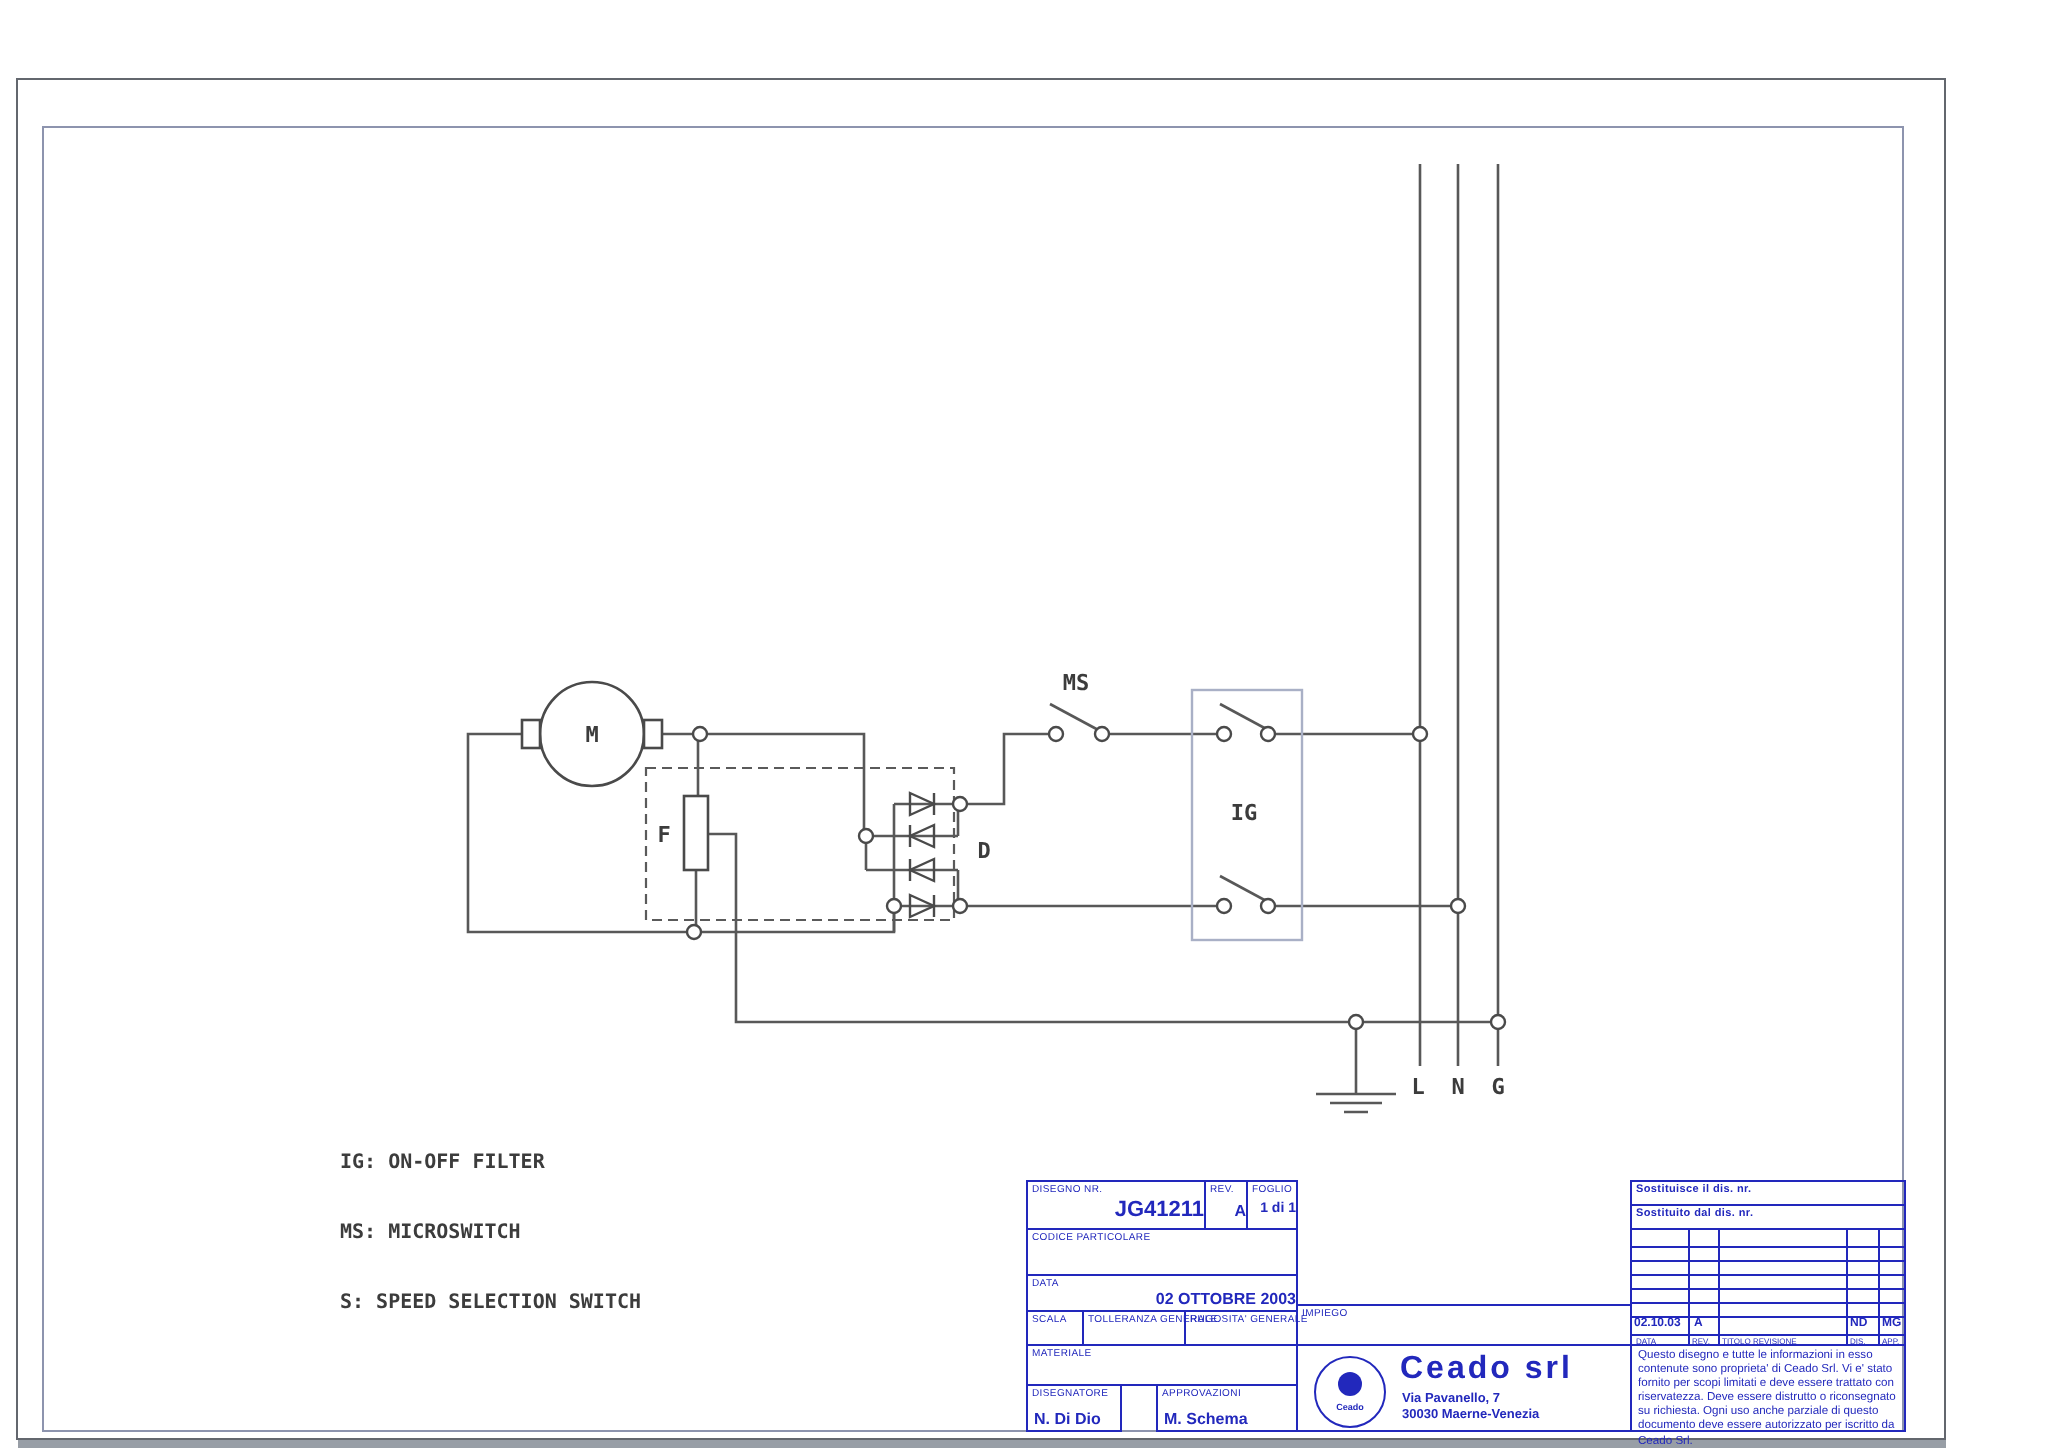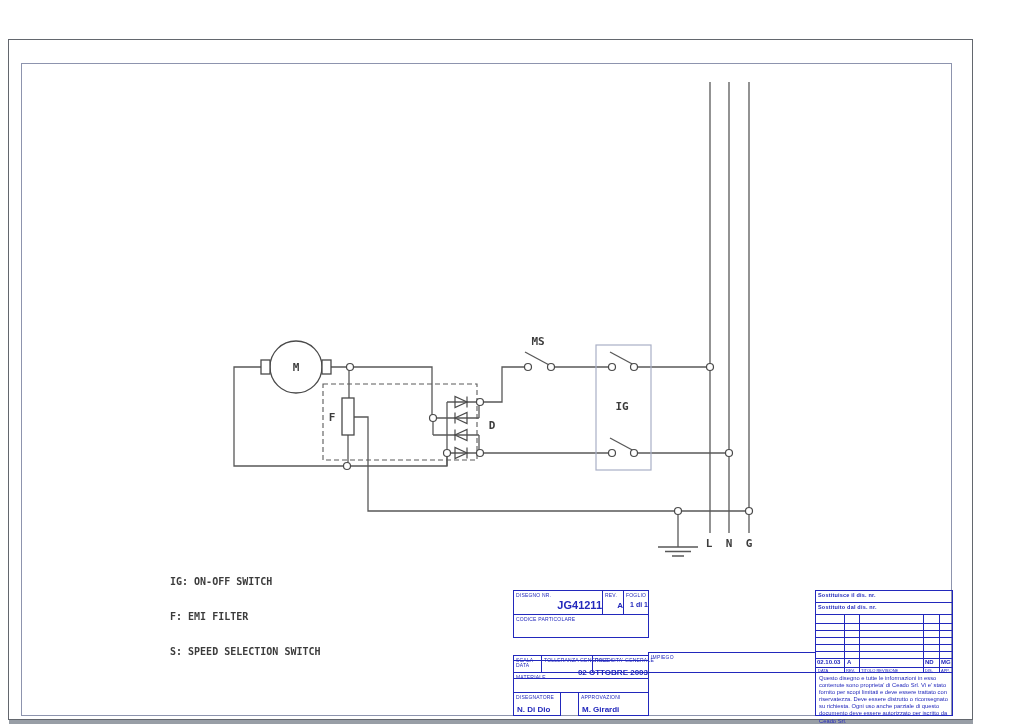--- a/index.html
+++ b/index.html
@@ -135,22 +135,22 @@
     <text class="sch-label" x="332" y="421" text-anchor="middle">F</text>
     <text class="sch-label" x="492" y="429" text-anchor="middle">D</text>
     <text class="sch-label" x="538" y="345" text-anchor="middle">MS</text>
     <text class="sch-label" x="622" y="410" text-anchor="middle">IG</text>
     <text class="sch-label" x="709" y="547" text-anchor="middle">L</text>
     <text class="sch-label" x="729" y="547" text-anchor="middle">N</text>
     <text class="sch-label" x="749" y="547" text-anchor="middle">G</text>
   </svg>
 
   <div id="legend" class="abs">
-    <div>IG: ON-OFF SWITCH</div>
-    <div>F: EMI FILTER</div>
+    <div>IG: ON-OFF FILTER</div>
+    <div>MS: MICROSWITCH</div>
     <div>S: SPEED SELECTION SWITCH</div>
     
     
     
     
   </div>
 
   <div id="title-block" class="abs">
 
     <div class="cell" style="left:0;top:0;width:90px;height:25px;">
@@ -161,21 +161,21 @@
       <span class="lbl">REV.</span>
       <span class="val-c" style="top:10px;font-size:8px;">A</span>
     </div>
     <div class="cell" style="left:110px;top:0;width:26px;height:25px;">
       <span class="lbl">FOGLIO</span>
       <span class="val-c" style="top:10px;font-size:7px;">1 di 1</span>
     </div>
     <div class="cell" style="left:0;top:24px;width:136px;height:24px;">
       <span class="lbl">CODICE PARTICOLARE</span>
     </div>
-    <div class="cell" style="left:0;top:47px;width:136px;height:19px;margin-top:23px;">
+    <div class="cell" style="left:0;top:47px;width:136px;height:19px;">
       <span class="lbl">DATA</span>
       <span class="val-c" style="top:7px;font-size:8px;">02 OTTOBRE 2003</span>
     </div>
     <div class="cell" style="left:0;top:65px;width:29px;height:18px;">
       <span class="lbl">SCALA</span>
     </div>
     <div class="cell" style="left:28px;top:65px;width:52px;height:18px;">
       <span class="lbl">TOLLERANZA GENERALE</span>
     </div>
     <div class="cell" style="left:79px;top:65px;width:57px;height:18px;">
@@ -183,25 +183,34 @@
     </div>
     <div class="cell" style="left:0;top:82px;width:136px;height:21px;">
       <span class="lbl">MATERIALE</span>
     </div>
     <div class="cell" style="left:0;top:102px;width:48px;height:24px;">
       <span class="lbl">DISEGNATORE</span>
       <span class="val-l" style="top:12px;font-size:8px;">N. Di Dio</span>
     </div>
     <div class="cell" style="left:65px;top:102px;width:71px;height:24px;">
       <span class="lbl">APPROVAZIONI</span>
-      <span class="val-l" style="top:12px;font-size:8px;">M. Girardi</span>
+      <span class="val-l" style="top:12px;font-size:8px;">M. Schema</span>
     </div>
 
     <div class="cell" style="left:135px;top:62px;width:168px;height:21px;">
       <span class="lbl">IMPIEGO</span>
+    </div>
+    <div class="cell" style="left:135px;top:82px;width:168px;height:44px;">
+      <div id="logo-circle">
+        <div id="logo-dot"></div>
+        <span id="logo-word">Ceado</span>
+      </div>
+      <span id="company-name">Ceado srl</span>
+      <span class="addr" style="top:23px;">Via Pavanello, 7</span>
+      <span class="addr" style="top:31px;">30030 Maerne-Venezia</span>
     </div>
 
     <div class="cell" style="left:302px;top:0;width:138px;height:13px;">
       <span class="lbl" style="font-size:5.5px;font-weight:bold;">Sostituisce il dis. nr.</span>
     </div>
     <div class="cell" style="left:302px;top:12px;width:138px;height:13px;">
       <span class="lbl" style="font-size:5.5px;font-weight:bold;">Sostituito dal dis. nr.</span>
     </div>
 
     <div class="cell" style="left:302px;top:24px;width:138px;height:59px;">

